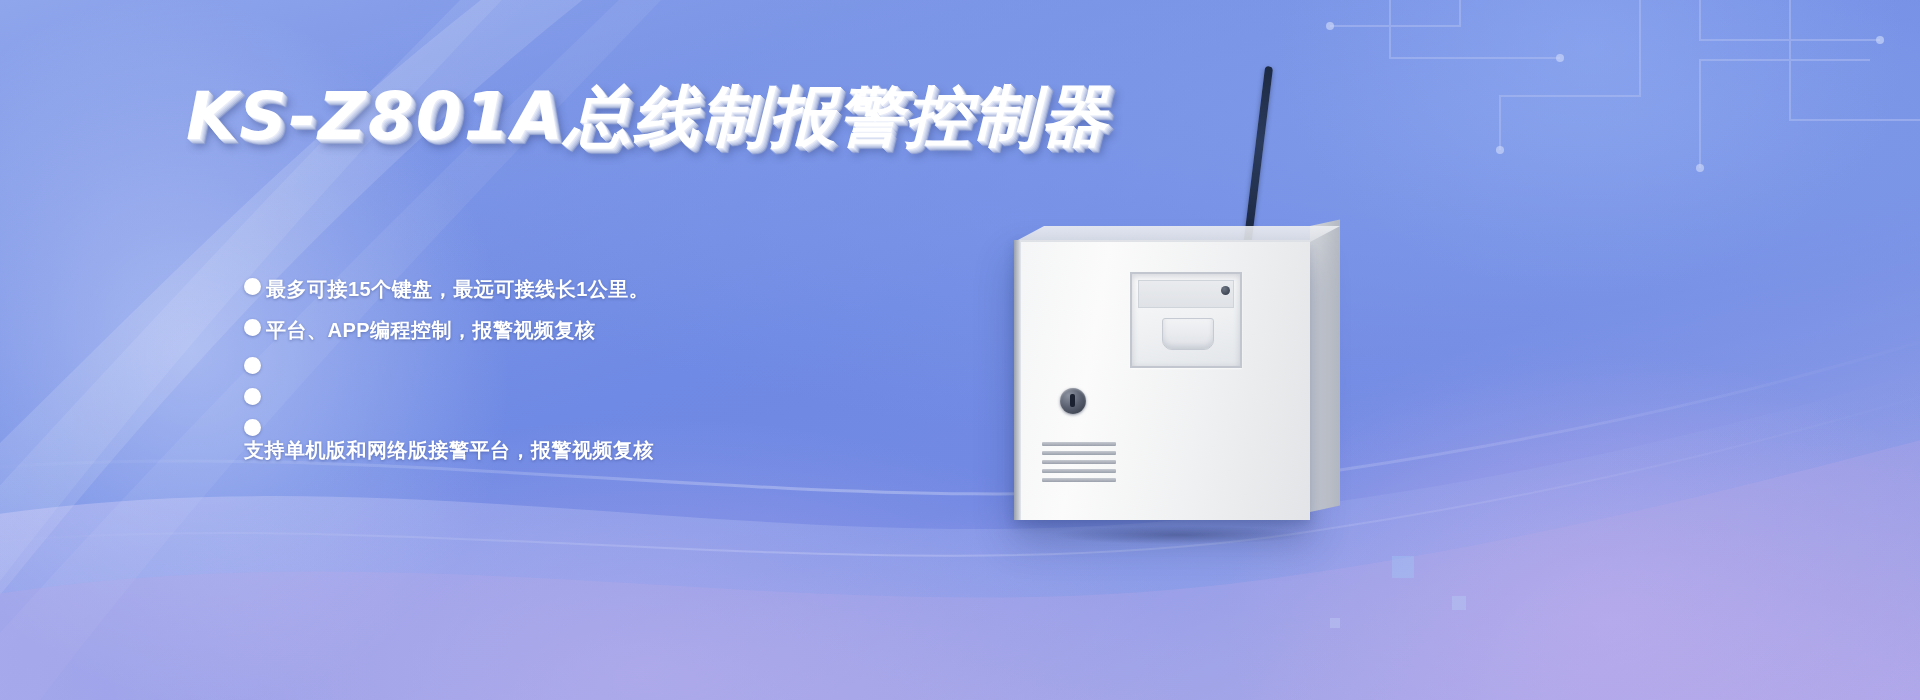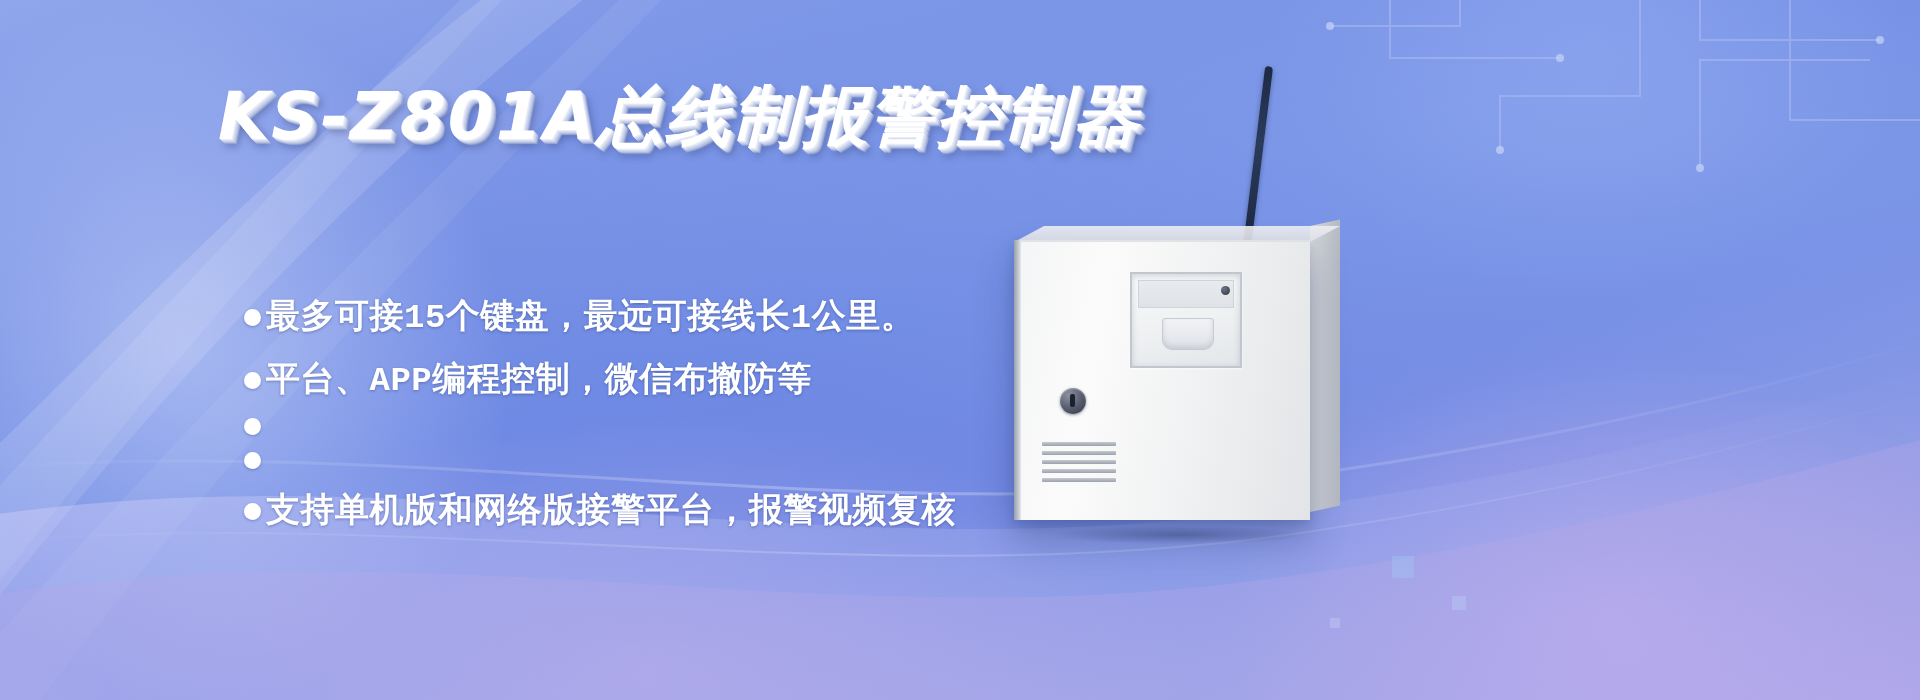--- a/index.html
+++ b/index.html
@@ -30,21 +30,21 @@
   .glow-right{
     position:absolute;right:-240px;bottom:-300px;width:1100px;height:760px;
     background:radial-gradient(closest-side,rgba(210,180,240,.45),rgba(210,180,240,0) 70%);
   }
   .glow-topright{
     position:absolute;right:-120px;top:-300px;width:900px;height:700px;
     background:radial-gradient(closest-side,rgba(150,175,245,.45),rgba(150,175,245,0) 70%);
   }
 
   
-  .title-wrap{position:absolute;left:186px;top:72px;margin-left:32px;}
+  .title-wrap{position:absolute;left:186px;top:72px;}
   .title{
     margin:0;
     font-size:66px;
     font-weight:bold;
     font-style:italic;
     letter-spacing:2px;
     color:#ffffff;
     white-space:nowrap;
     font-family:"DejaVu Sans","Liberation Sans",sans-serif;
     text-shadow:
@@ -56,30 +56,30 @@
        6px 7px 9px rgba(40,55,110,.45);
   }
 
   
   .features{
     position:absolute;left:244px;top:276px;
     list-style:none;margin:0;padding:0;
   }
   .feature{
     display:flex;align-items:baseline;
-    margin:17px 0 14px 0;
+    margin:0 0 14px 0;
     color:#ffffff;
-    font-size:34px;
+    font-size:20px;
     font-weight:bold;
     letter-spacing:.5px;
     white-space:nowrap;
     text-shadow:0 1px 3px rgba(35,50,105,.40);
-    font-family:Liberation Mono, monospace;
-  }
-  .feature:last-child{margin-bottom:0;}
+    font-family:Liberation Sans, sans-serif;
+  }
+  .feature:last-child{margin-bottom:0;flex-direction:column;}
   .bullet-dot{
     flex:0 0 auto;
     width:17px;height:17px;border-radius:50%;
     background:#ffffff;
     margin-right:5px;
     position:relative;top:-1px;
     box-shadow:0 1px 3px rgba(35,50,105,.35);
   }
 
   
@@ -233,21 +233,21 @@
     <h1 class="title">KS-Z801A总线制报警控制器</h1>
   </div>
 
   <ul class="features">
     <li class="feature">
       <span class="bullet-dot"></span>
       <span>最多可接15个键盘，最远可接线长1公里。</span>
     </li>
     <li class="feature">
       <span class="bullet-dot"></span>
-      <span>平台、APP编程控制，微信布撤防等</span>
+      <span>平台、APP编程控制，报警视频复核</span>
     </li>
     <li class="feature">
       <span class="bullet-dot"></span>
     </li>
     <li class="feature">
       <span class="bullet-dot"></span>
     </li>
     <li class="feature">
       <span class="bullet-dot"></span>
       <span>支持单机版和网络版接警平台，报警视频复核</span>

